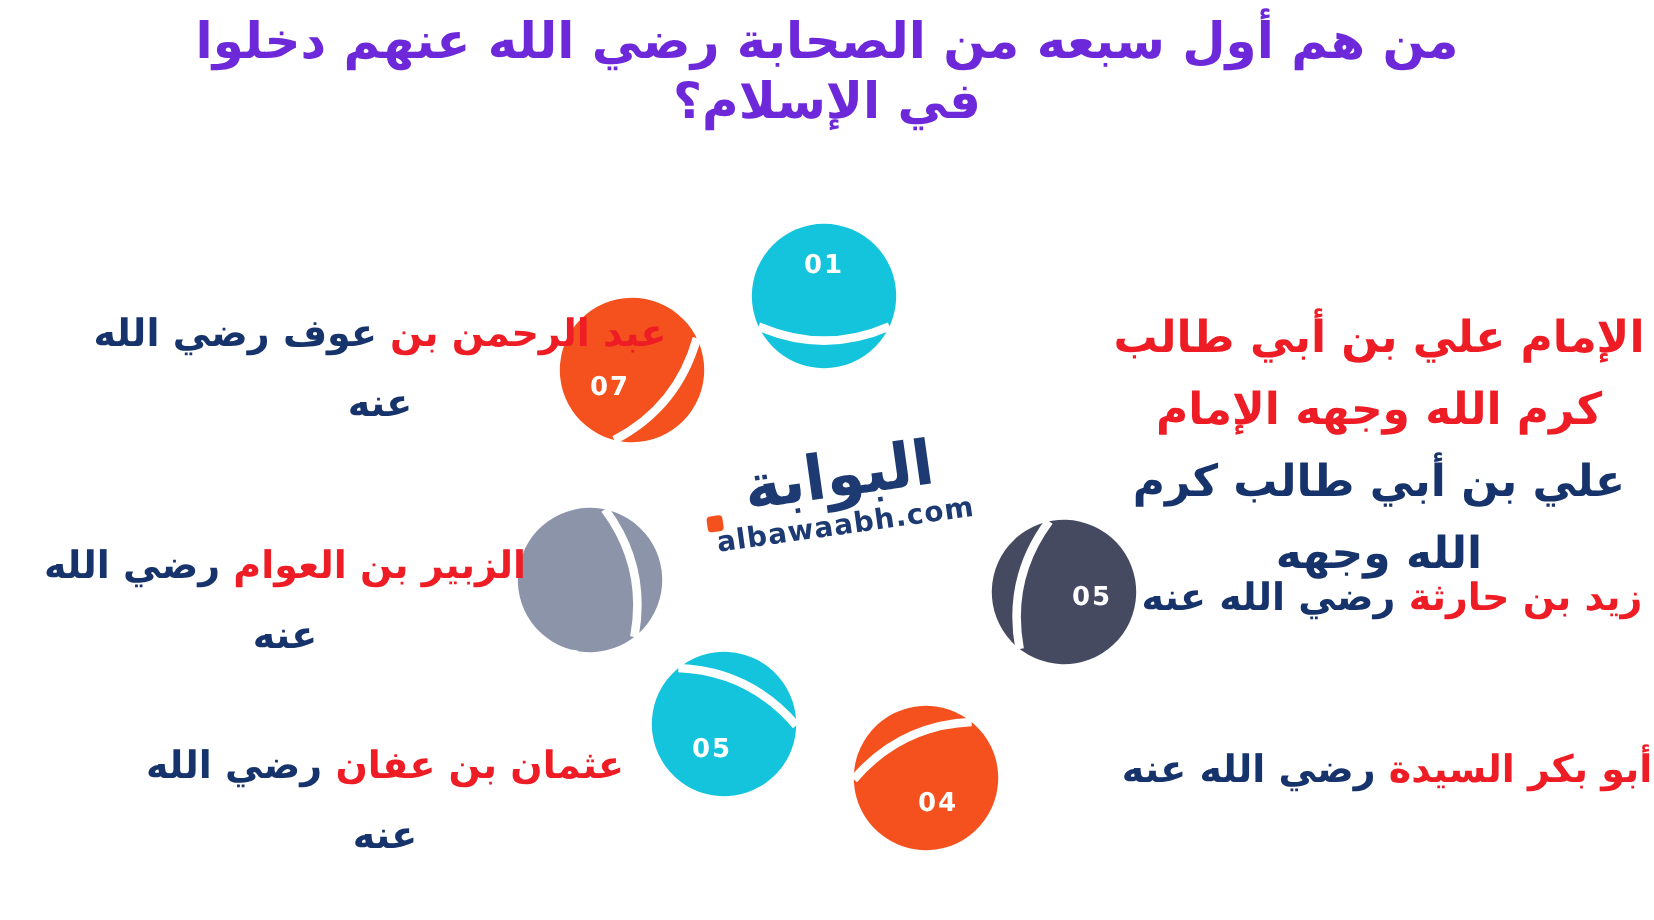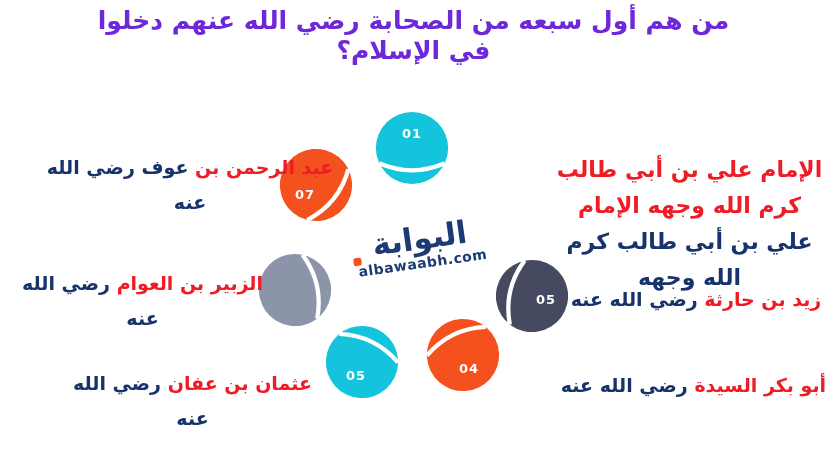--- a/index.html
+++ b/index.html
@@ -32,21 +32,21 @@
   
   .ball{position:absolute;width:76px;height:76px;}
   .ball svg{display:block;}
   .num{
     position:absolute;left:50%;top:50%;
     color:#fff;font-weight:bold;font-size:13px;letter-spacing:1px;
   }
   .b1{left:374px;top:110px;}  .n1{transform:translate(-50%,-50%) translate(0px,-15px);}
   .b2{left:470px;top:160px;}  .n2{transform:translate(-50%,-50%) translate(11px,-9px);}
   .b3{left:494px;top:258px;}  .n3{transform:translate(-50%,-50%) translate(14px,3px);}
-  .b4{left:425px;top:317px;}  .n4{transform:translate(-50%,-50%) translate(6px,13px);}
+  .b4{left:425px;top:351px;}  .n4{transform:translate(-50%,-50%) translate(6px,13px);}
   .b5{left:324px;top:324px;}  .n5{transform:translate(-50%,-50%) translate(-6px,13px);}
   .b6{left:257px;top:252px;}  .n6{transform:translate(-50%,-50%) translate(-14px,3px);margin-top:38px;}
   .b7{left:278px;top:147px;}  .n7{transform:translate(-50%,-50%) translate(-11px,9px);}
   .seam{fill:none;stroke:#ffffff;stroke-width:4.5;}
   
   .logo{
     position:absolute;left:338px;top:222px;width:165px;text-align:center;
     transform:rotate(-8deg);color:#1d3a73;
   }
   .logo-ar{font-size:31px;font-weight:bold;line-height:1.05;direction:rtl;position:relative;}

